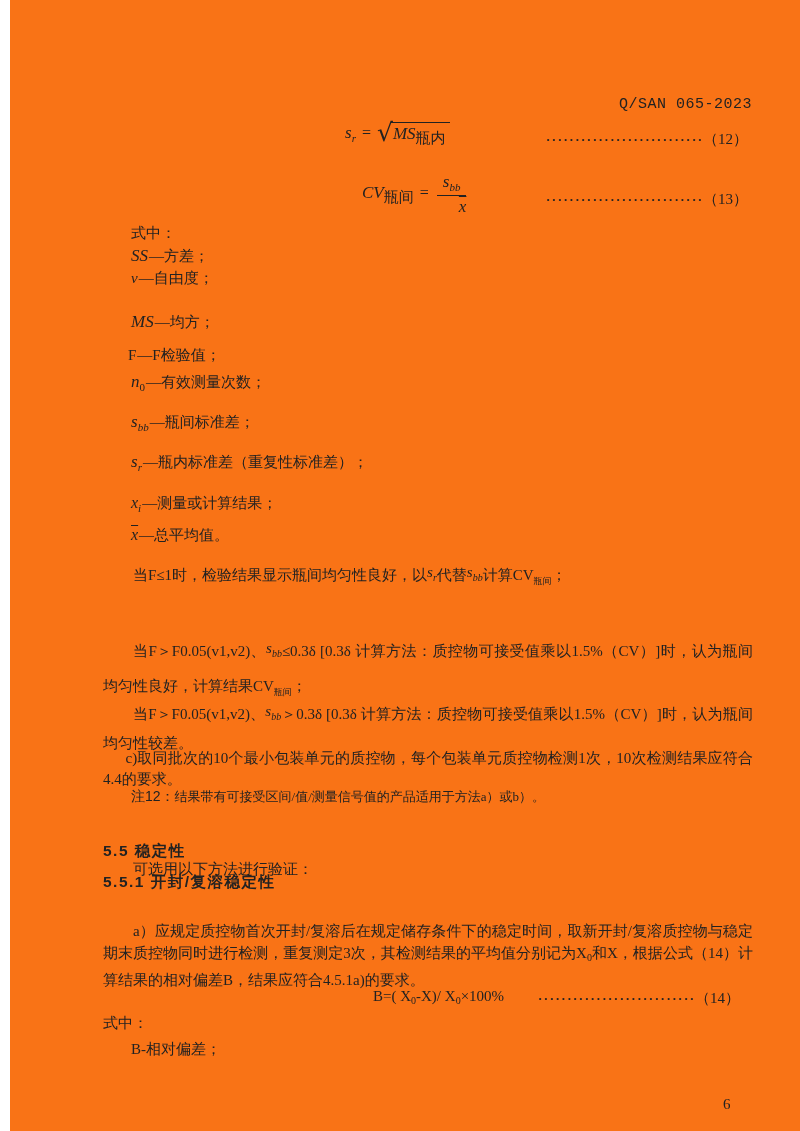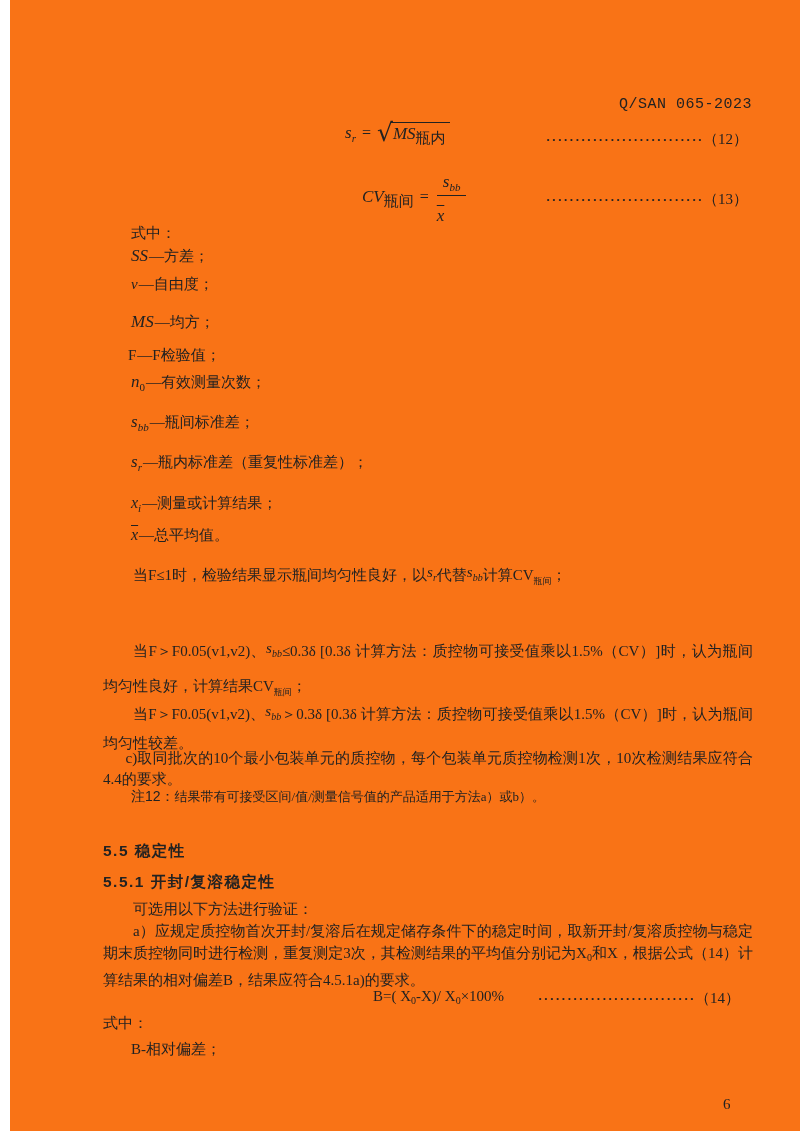--- a/index.html
+++ b/index.html
@@ -11,21 +11,21 @@
   .page{position:relative;width:800px;height:1131px;background:#f97316;overflow:hidden;margin-left:10px;}
   .line{position:absolute;white-space:nowrap;}
   .para{position:absolute;left:93px;width:650px;text-align:justify;text-indent:2em;line-height:30px;}
   .doc-code{font-family:"Liberation Mono","DejaVu Sans Mono",monospace;font-size:15px;letter-spacing:0.5px;}
   .fvar{font-family:"Liberation Serif","DejaVu Serif",serif;font-style:italic;font-size:17px;}
   .fsub{font-size:11px;font-style:italic;}
   .fsub.cjk{font-size:15px;font-style:normal;}
   .feq{margin:0 6px;font-size:16px;}
   .sqrt-sign{font-size:25px;font-family:"DejaVu Serif",serif;vertical-align:-3px;letter-spacing:-2px;}
   .radicand{display:inline-block;border-top:1.5px solid #222;padding:1px 4px 0 2px;vertical-align:-1px;}
-  .frac{display:inline-flex;flex-direction:column;align-items:flex-start;vertical-align:middle;line-height:1.15;margin-left:2px;gap:9px;}
+  .frac{display:inline-flex;flex-direction:column;align-items:flex-end;vertical-align:middle;line-height:1.15;margin-left:2px;}
   .fnum{border-bottom:1.4px solid #222;padding:0 6px 1px;}
   .fden{padding-top:1px;}
   .ovl i, i.ovl{text-decoration:overline;}
   .leader{position:absolute;right:62px;display:flex;align-items:center;}
   .dots{display:inline-block;width:155px;overflow:hidden;white-space:nowrap;letter-spacing:1.5px;font-weight:700;font-size:13px;color:#222;}
   .fnumlabel{font-size:15px;margin-left:2px;}
   .def-row{position:absolute;left:121px;white-space:nowrap;}
   .def-row .dtext{margin-left:1px;}
   .roman i{font-style:normal;font-size:15px;}
   .ivar{font-style:italic;font-family:"Liberation Serif","DejaVu Serif",serif;vertical-align:3px;font-size:15px;}
@@ -59,21 +59,21 @@
       </span>
   </div>
   <div class="leader" style="top:190px;">
     <span class="dots">····························································</span>
       <span class="fnumlabel">（13）</span>
   </div>
 
   <div class="line" style="top:224px;left:121px;">式中：</div>
 
   <div class="def-row" style="top:246px;"><i class="fvar">SS</i><span class="dtext">—方差；</span></div>
-  <div class="def-row" style="top:275px;"><i class="fvar" style="font-size:15px;">v</i><span class="dtext">—自由度；</span></div>
+  <div class="def-row" style="top:269px;"><i class="fvar" style="font-size:15px;">v</i><span class="dtext">—自由度；</span></div>
   <div class="def-row" style="top:312px;"><i class="fvar">MS</i><span class="dtext">—均方；</span></div>
   <div class="def-row roman" style="top:346px;left:118px;"><i class="fvar">F</i><span class="dtext">—F检验值；</span></div>
   <div class="def-row" style="top:372px;"><i class="fvar">n</i><sub class="fsub" style="font-style:normal;">0</sub><span class="dtext">—有效测量次数；</span></div>
   <div class="def-row" style="top:412px;"><i class="fvar">s</i><sub class="fsub">bb</sub><span class="dtext">—瓶间标准差；</span></div>
   <div class="def-row" style="top:452px;"><i class="fvar">s</i><sub class="fsub">r</sub><span class="dtext">—瓶内标准差（重复性标准差）；</span></div>
   <div class="def-row" style="top:494px;"><i class="fvar" style="font-size:16px;">x</i><sub class="fsub">i</sub><span class="dtext">—测量或计算结果；</span></div>
   <div class="def-row" style="top:526px;"><i class="fvar ovl" style="font-size:16px;">x</i><span class="dtext">—总平均值。</span></div>
 
   <div class="para" style="top:560px;line-height:24px;">
     <span>当F≤1时，检验结果显示瓶间均匀性良好，以</span><span class="ivar"><span>s</span><sub>r</sub></span><span>代替</span><span class="ivar"><span>s</span><sub>bb</sub></span><span>计算CV</span><span class="cvsub">瓶间</span><span>；</span>
@@ -84,21 +84,21 @@
   <div class="para" style="top:698px;line-height:26px;">
     <span>当F＞F0.05(v1,v2)、</span><span class="ivar"><span>s</span><sub>bb</sub></span><span>＞0.3δ [0.3δ 计算方法：质控物可接受值乘以1.5%（CV）]时，认为瓶间均匀性较差。</span>
   </div>
   <div class="para" style="top:748px;line-height:21px;text-indent:1.5em;">c)取同批次的10个最小包装单元的质控物，每个包装单元质控物检测1次，10次检测结果应符合4.4的要求。</div>
 
   <div class="note" style="top:788px;"><span class="nlabel">注12：</span><span>结果带有可接受区间/值/测量信号值的产品适用于方法a）或b）。</span></div>
 
   <div class="heading" style="top:841px;">5.5 稳定性</div>
   <div class="heading" style="top:872px;">5.5.1 开封/复溶稳定性</div>
 
-  <div class="para" style="top:898px;line-height:22px;">可选用以下方法进行验证：</div>
+  <div class="para" style="top:858px;line-height:22px;">可选用以下方法进行验证：</div>
   <div class="para" style="top:920px;line-height:22px;">
     <span>a）应规定质控物首次开封/复溶后在规定储存条件下的稳定时间，取新开封/复溶质控物与稳定期末质控物同时进行检测，重复测定3次，其检测结果的平均值分别记为X</span><sub class="xsub">0</sub><span>和X，根据公式（14）计算结果的相对偏差B，结果应符合4.5.1a)的要求。</span>
   </div>
 
   <div class="line" style="top:988px;left:363px;">
     <span>B=( X</span><sub class="xsub">0</sub><span>-X)/ X</span><sub class="xsub">0</sub><span>×100%</span>
   </div>
   <div class="leader" style="top:989px;right:70px;">
     <span class="dots">····························································</span>
       <span class="fnumlabel">（14）</span>

